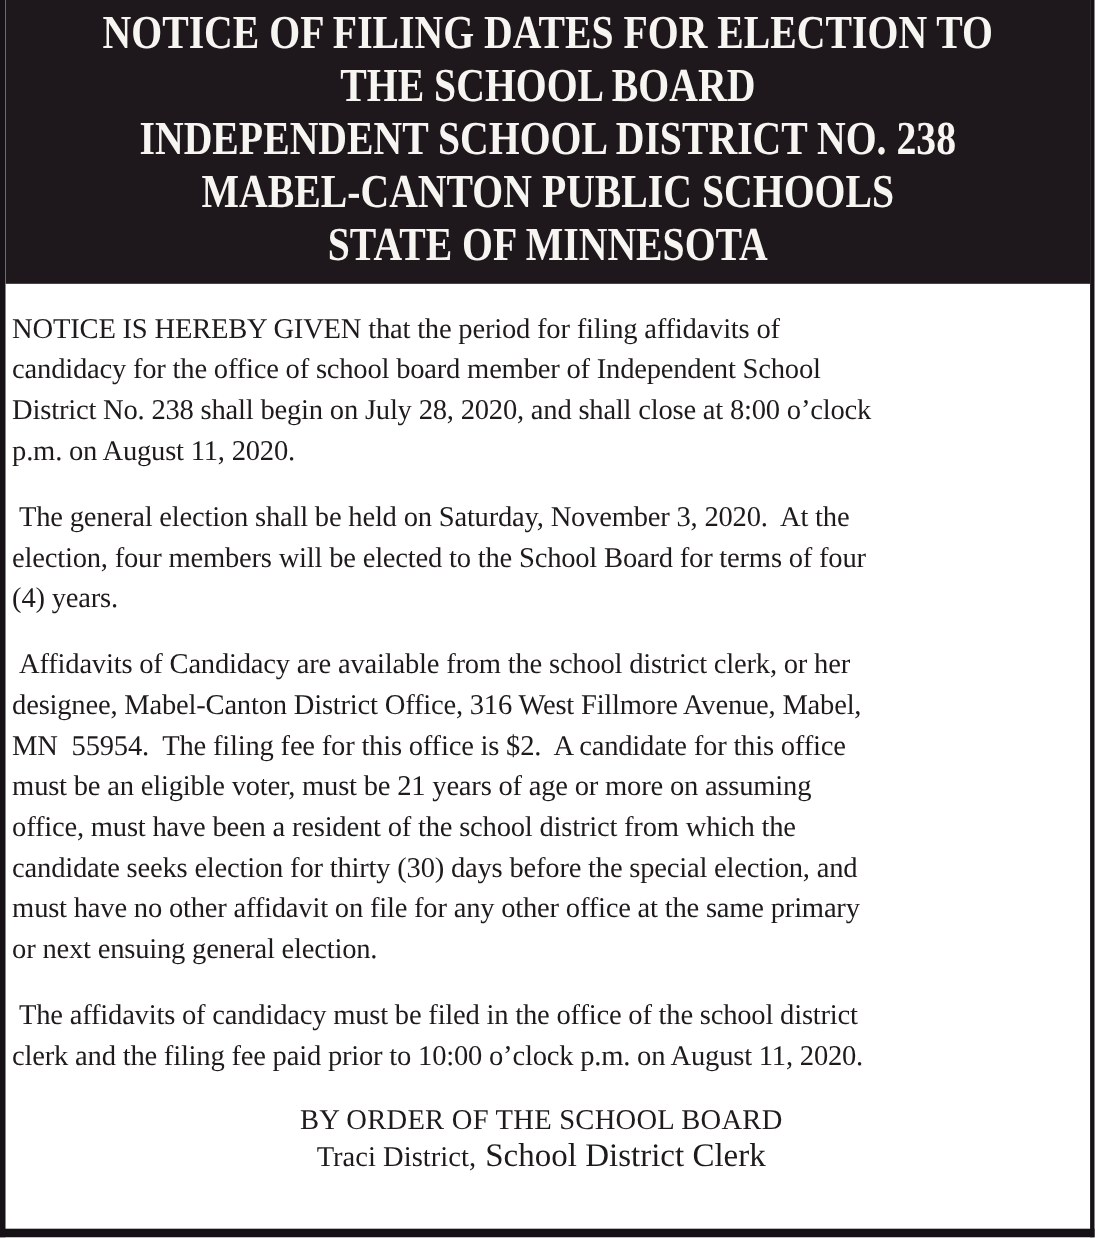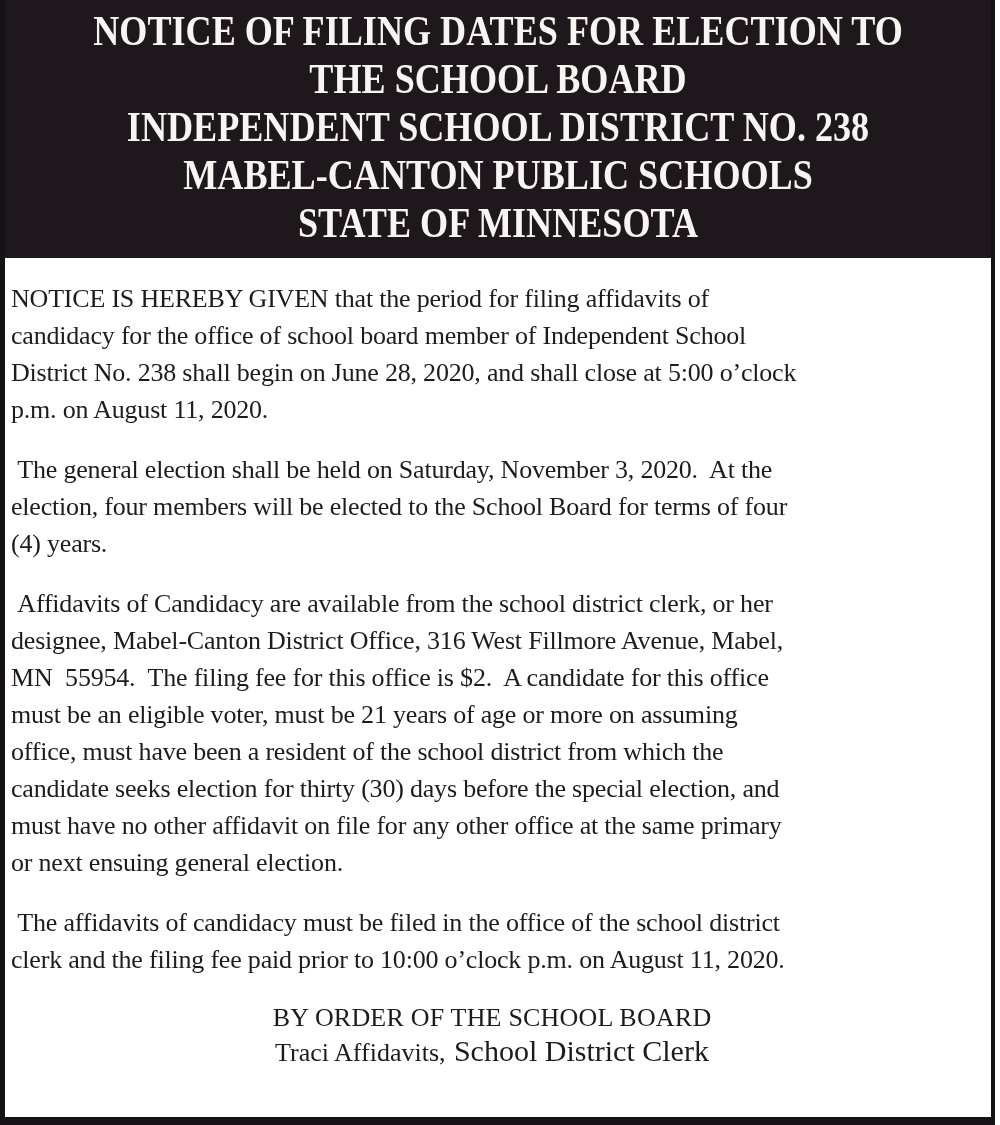--- a/index.html
+++ b/index.html
@@ -77,37 +77,37 @@
     <div class="band-line">NOTICE OF FILING DATES FOR ELECTION TO</div>
     <div class="band-line">THE SCHOOL BOARD</div>
     <div class="band-line">INDEPENDENT SCHOOL DISTRICT NO. 238</div>
     <div class="band-line">MABEL-CANTON PUBLIC SCHOOLS</div>
     <div class="band-line">STATE OF MINNESOTA</div>
   </header>
 
   <main class="body">
     <p class="para">NOTICE IS HEREBY GIVEN that the period for filing affidavits of
 candidacy for the office of school board member of Independent School
-District No. 238 shall begin on June 28, 2020, and shall close at 5:00 o’clock
+District No. 238 shall begin on July 28, 2020, and shall close at 8:00 o’clock
 p.m. on August 11, 2020.</p>
     <p class="para"> The general election shall be held on Saturday, November 3, 2020.  At the
 election, four members will be elected to the School Board for terms of four
 (4) years.</p>
     <p class="para"> Affidavits of Candidacy are available from the school district clerk, or her
 designee, Mabel-Canton District Office, 316 West Fillmore Avenue, Mabel,
 MN  55954.  The filing fee for this office is $2.  A candidate for this office
 must be an eligible voter, must be 21 years of age or more on assuming
 office, must have been a resident of the school district from which the
 candidate seeks election for thirty (30) days before the special election, and
 must have no other affidavit on file for any other office at the same primary
 or next ensuing general election.</p>
     <p class="para"> The affidavits of candidacy must be filed in the office of the school district
 clerk and the filing fee paid prior to 10:00 o’clock p.m. on August 11, 2020.</p>
 
     <div class="closing">
       <div class="by-order">BY ORDER OF THE SCHOOL BOARD</div>
       <div class="sig-line">
-        <span class="sig-name">Traci Affidavits,</span><span class="sig-title">School District Clerk</span>
+        <span class="sig-name">Traci District,</span><span class="sig-title">School District Clerk</span>
       </div>
     </div>
   </main>
 
 </div>
 
 </body></html>

